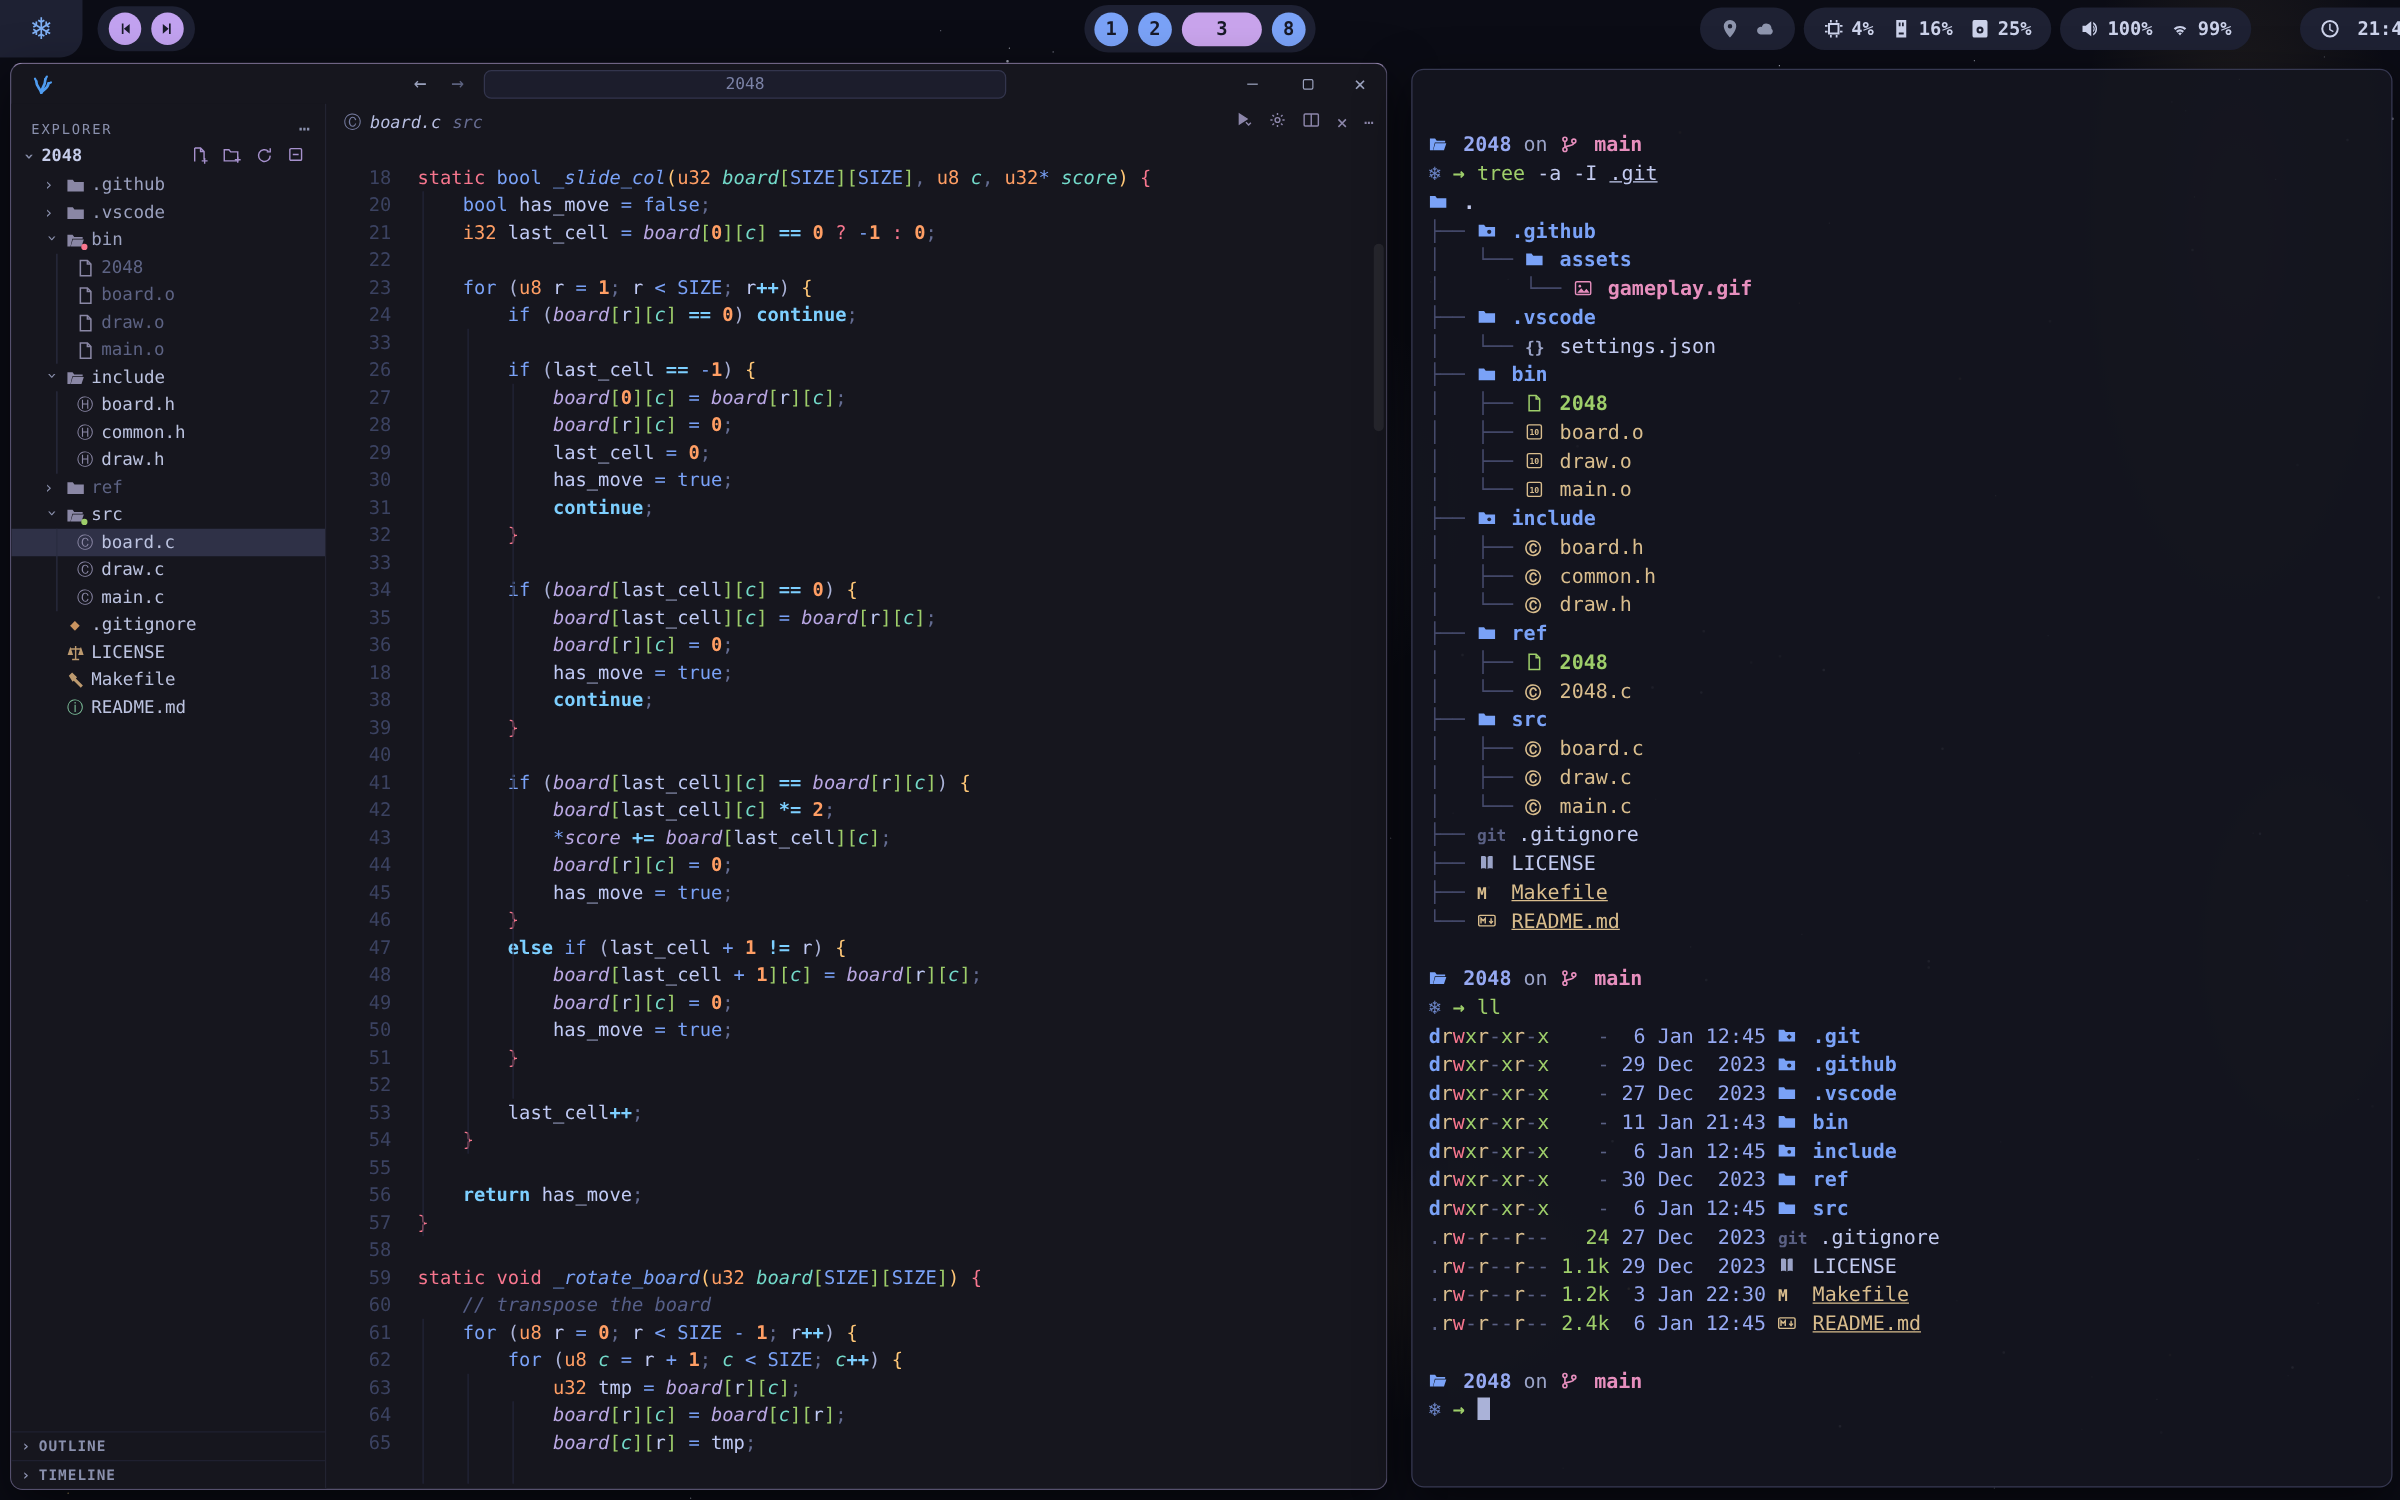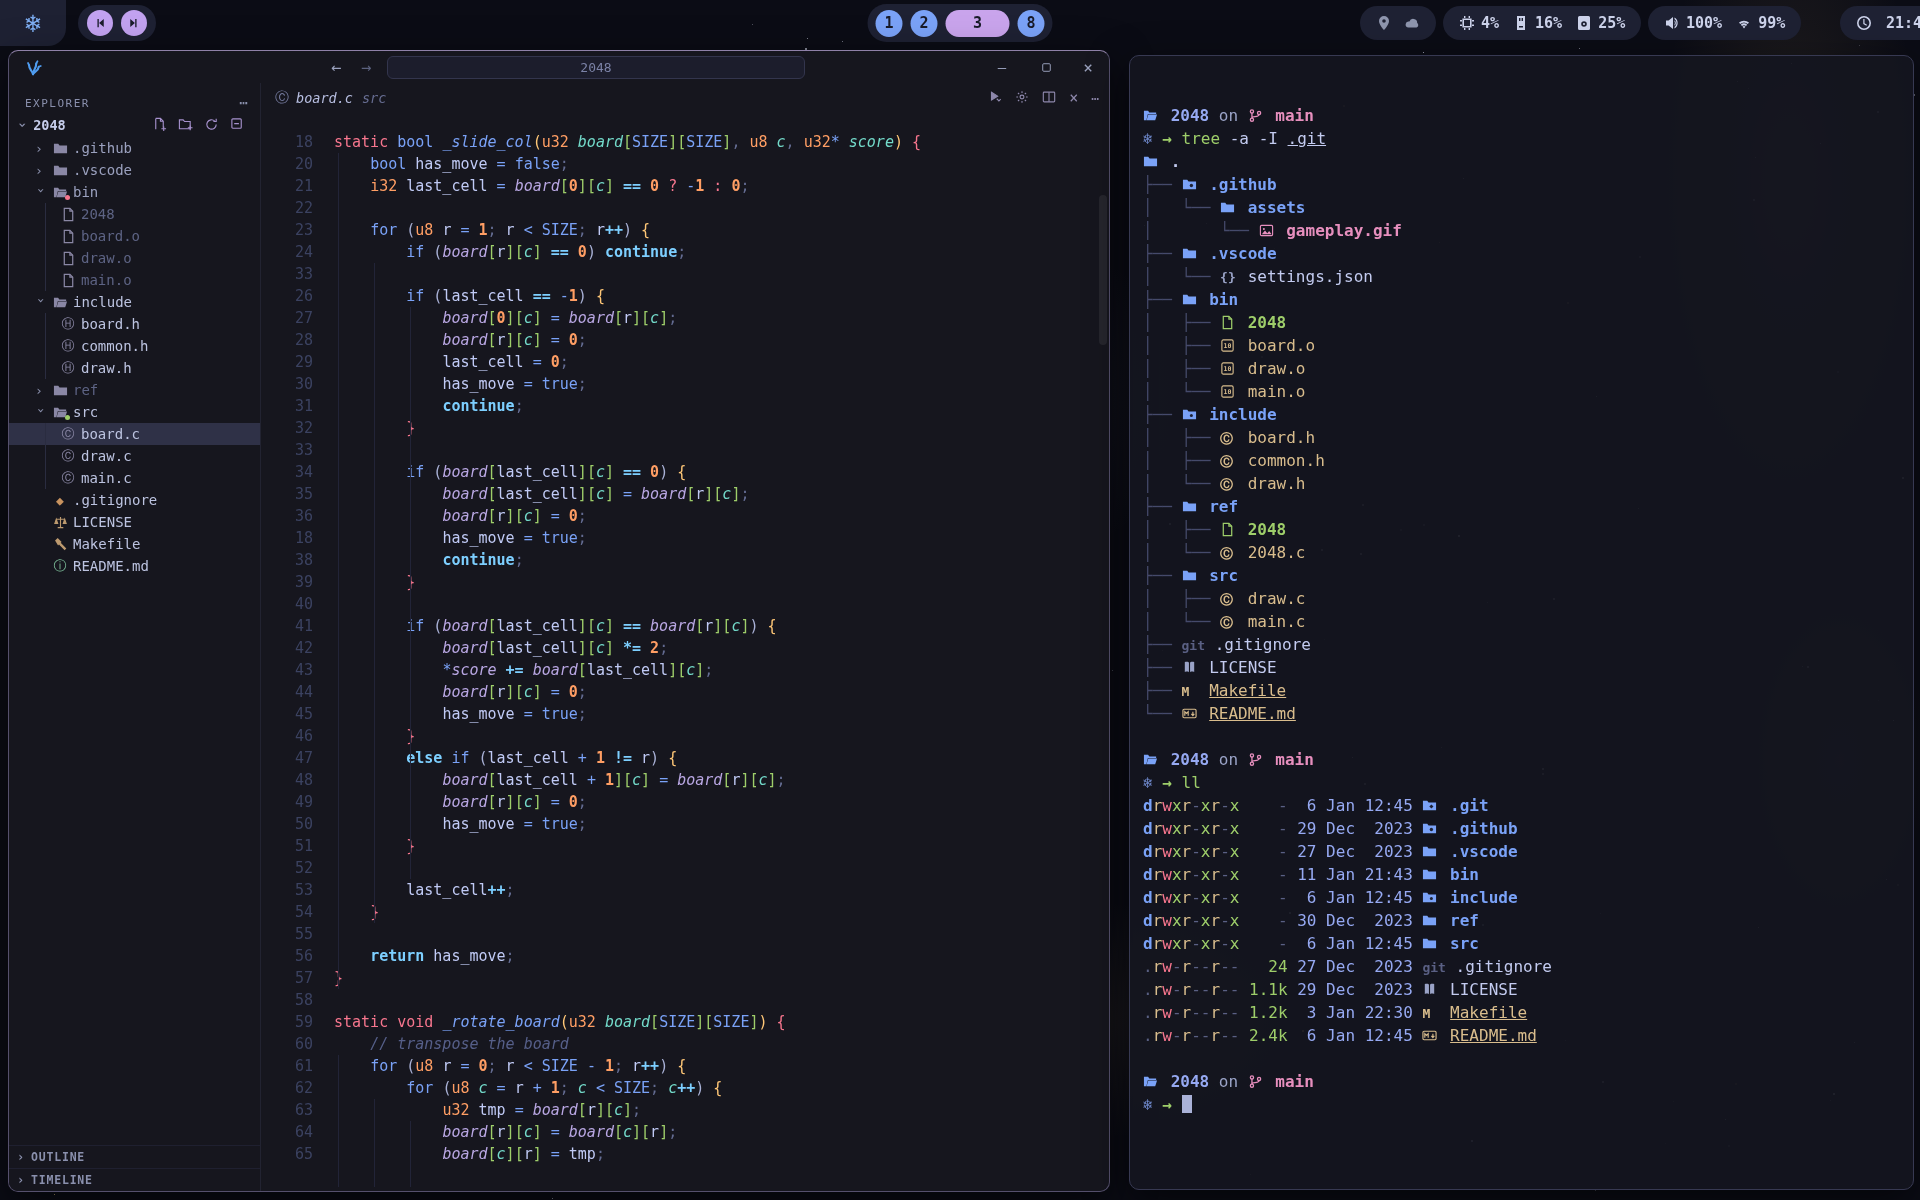--- a/index.html
+++ b/index.html
@@ -616,20 +616,21 @@
               <path d="M1 3h4.6L7 4.8h8V13H1z"></path>
             </svg></span><span class="c-blu bold"> ref</span></div>
         <div class="tl"><span class="c-dgr">│   ├── </span><span class="t-ico c-grn"><svg viewBox="0 0 16 16" fill="none" stroke="currentColor" stroke-width="1.3">
               <path d="M3.5 1.5h6l3 3v10h-9z"></path>
               <path d="M9.5 1.5v3h3"></path>
             </svg></span><span class="c-grn bold"> 2048</span></div>
         <div class="tl"><span class="c-dgr">│   └── </span><span class="tico-txt c-tan">Ⓒ</span><span class="c-tan"> 2048.c</span></div>
         <div class="tl"><span class="c-dgr">├── </span><span class="t-ico c-blu"><svg viewBox="0 0 16 16" fill="currentColor">
               <path d="M1 3h4.6L7 4.8h8V13H1z"></path>
             </svg></span><span class="c-blu bold"> src</span></div>
+        <div class="tl"><span class="c-dgr">│   ├── </span><span class="tico-txt c-tan">Ⓒ</span><span class="c-tan"> board.c</span></div>
         <div class="tl"><span class="c-dgr">│   ├── </span><span class="tico-txt c-tan">Ⓒ</span><span class="c-tan"> draw.c</span></div>
         <div class="tl"><span class="c-dgr">│   └── </span><span class="tico-txt c-tan">Ⓒ</span><span class="c-tan"> main.c</span></div>
         <div class="tl"><span class="c-dgr">├── </span><span class="tico-txt c-gry">git</span><span class="c-fg"> .gitignore</span></div>
         <div class="tl"><span class="c-dgr">├── </span><span class="t-ico c-dim"><svg viewBox="0 0 16 16" fill="currentColor">
               <path d="M3 2.2c2.6-.9 4.4 0 4.4.7v10.4c0-.8-1.8-1.4-4.4-.6zM13 2.2c-2.6-.9-4.4 0-4.4.7v10.4c0-.8 1.8-1.4 4.4-.6z"></path>
             </svg></span><span class="c-fg"> LICENSE</span></div>
         <div class="tl"><span class="c-dgr">├── </span><span class="tico-txt c-tan">M</span><span class="c-tan"> </span><span class="c-tan und">Makefile</span></div>
         <div class="tl"><span class="c-dgr">└── </span><span class="t-ico c-tan"><svg viewBox="0 0 16 16">
               <rect x="1" y="3.5" width="14" height="9" rx="1.2" fill="none" stroke="currentColor" stroke-width="1.2"></rect>
               <path d="M3 10.5V6l1.8 2L6.6 6v4.5M11.6 6v3M10 8.4l1.6 1.8L13.2 8.4" fill="none" stroke="currentColor" stroke-width="1.2"></path>

